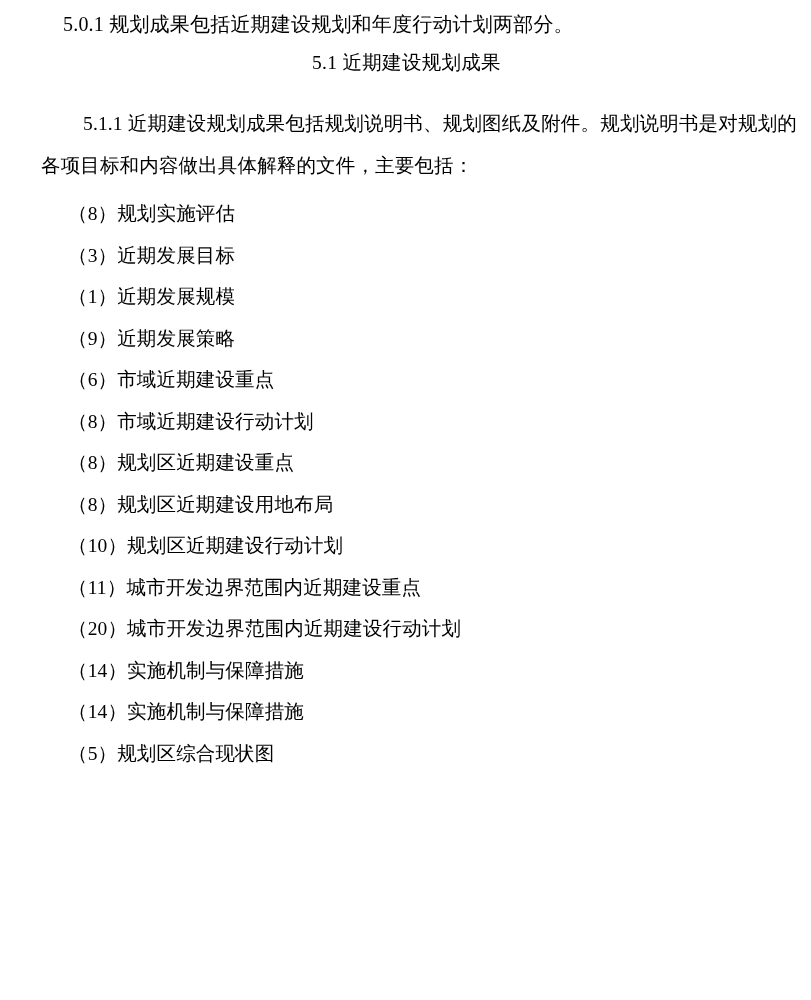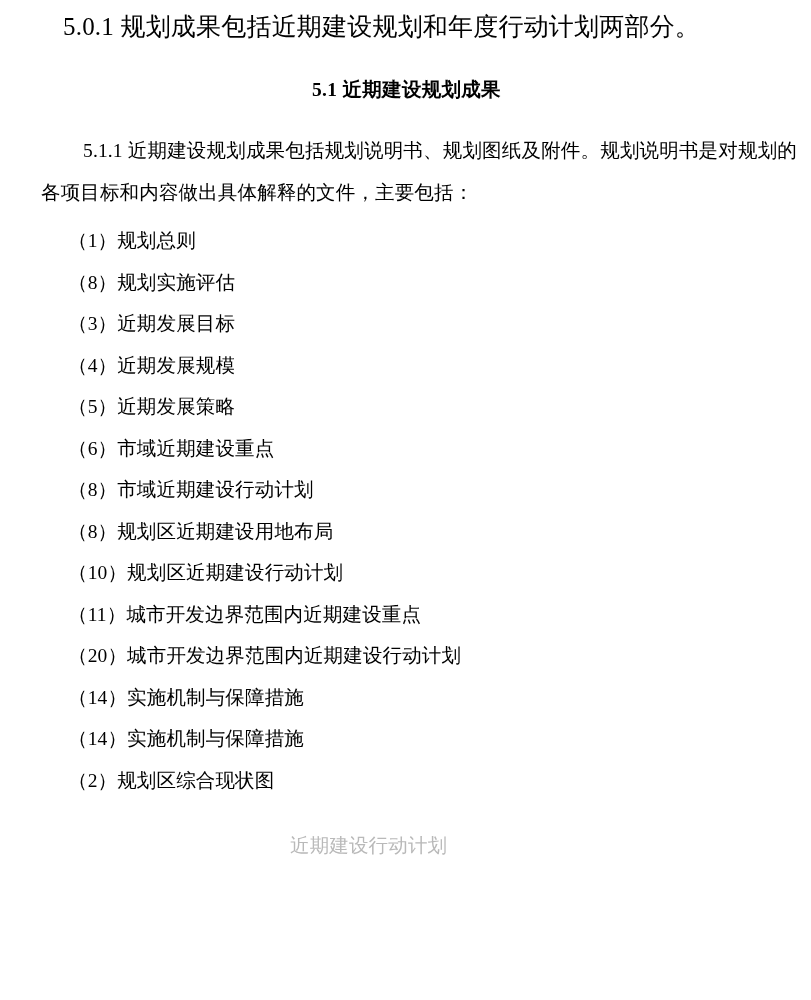--- a/index.html
+++ b/index.html
@@ -24,29 +24,29 @@
   .para {
     font-size: 19.5px;
     line-height: 1.0;
     margin: 0;
     white-space: nowrap;
   }
   
   .lead {
     margin-top: 14px;
     padding-left: 47px;
-    font-size: 25px;
+    font-size: 20px;
     letter-spacing: 0.2px;
   }
   
   .heading {
     text-align: center;
-    font-weight: bold;
+    font-weight: normal;
     font-size: 19.5px;
-    margin-top: 37px;
+    margin-top: 15px;
     letter-spacing: 0.3px;
   }
   
   .body-para {
     margin-top: 27px;
     font-size: 19.5px;
     line-height: 42px;
     text-align: justify;
     text-justify: inter-ideograph;
     letter-spacing: 0.15px;
@@ -97,35 +97,34 @@
 
   <p class="para lead">5.0.1 规划成果包括近期建设规划和年度行动计划两部分。</p>
 
   <h2 class="heading">5.1 近期建设规划成果</h2>
 
   <div class="body-para">
     <span class="indent"></span><span>5.1.1 近期建设规划成果包括规划说明书、规划图纸及附件。规划说明书是对规划的</span><span>各项目标和内容做出具体解释的文件，主要包括：</span>
   </div>
 
   <ul class="list list-gap-top">
-    <li class="list-item">（1）规划总则</li>
     <li class="list-item">（8）规划实施评估</li>
     <li class="list-item">（3）近期发展目标</li>
-    <li class="list-item">（4）近期发展规模</li>
-    <li class="list-item">（5）近期发展策略</li>
+    <li class="list-item">（1）近期发展规模</li>
+    <li class="list-item">（9）近期发展策略</li>
     <li class="list-item">（6）市域近期建设重点</li>
     <li class="list-item">（8）市域近期建设行动计划</li>
+    <li class="list-item">（8）规划区近期建设重点</li>
     <li class="list-item">（8）规划区近期建设用地布局</li>
     <li class="list-item">（10）规划区近期建设行动计划</li>
     <li class="list-item">（11）城市开发边界范围内近期建设重点</li>
     <li class="list-item">（20）城市开发边界范围内近期建设行动计划</li>
     <li class="list-item">（14）实施机制与保障措施</li>
     <li class="list-item">（14）实施机制与保障措施</li>
   </ul>
 
-  <div class="ghost">近期建设行动计划</div>
 
 
   <ul class="list">
-    <li class="list-item">（2）规划区综合现状图</li>
+    <li class="list-item">（5）规划区综合现状图</li>
   </ul>
 
 </div>
 
 </body></html>

